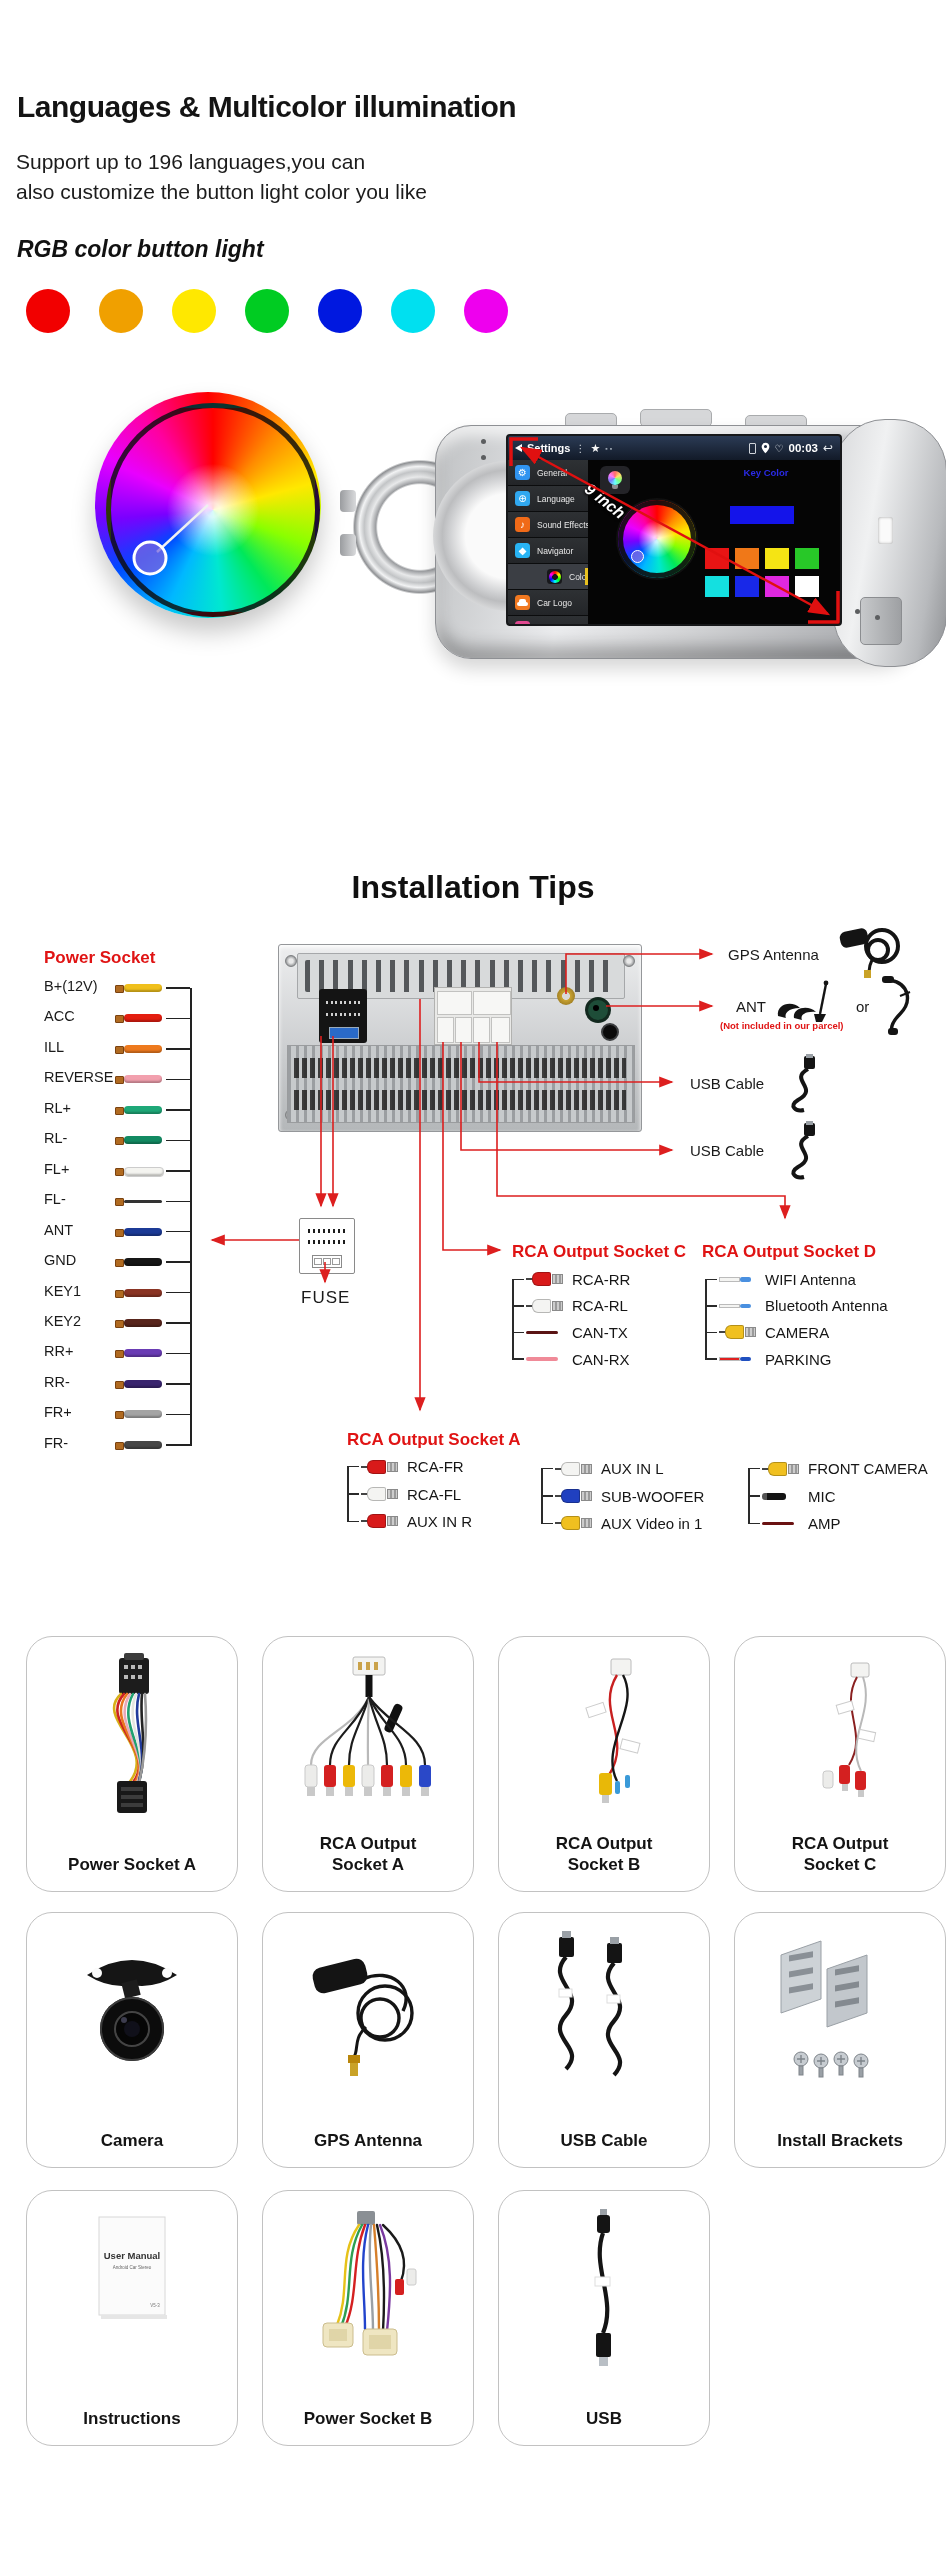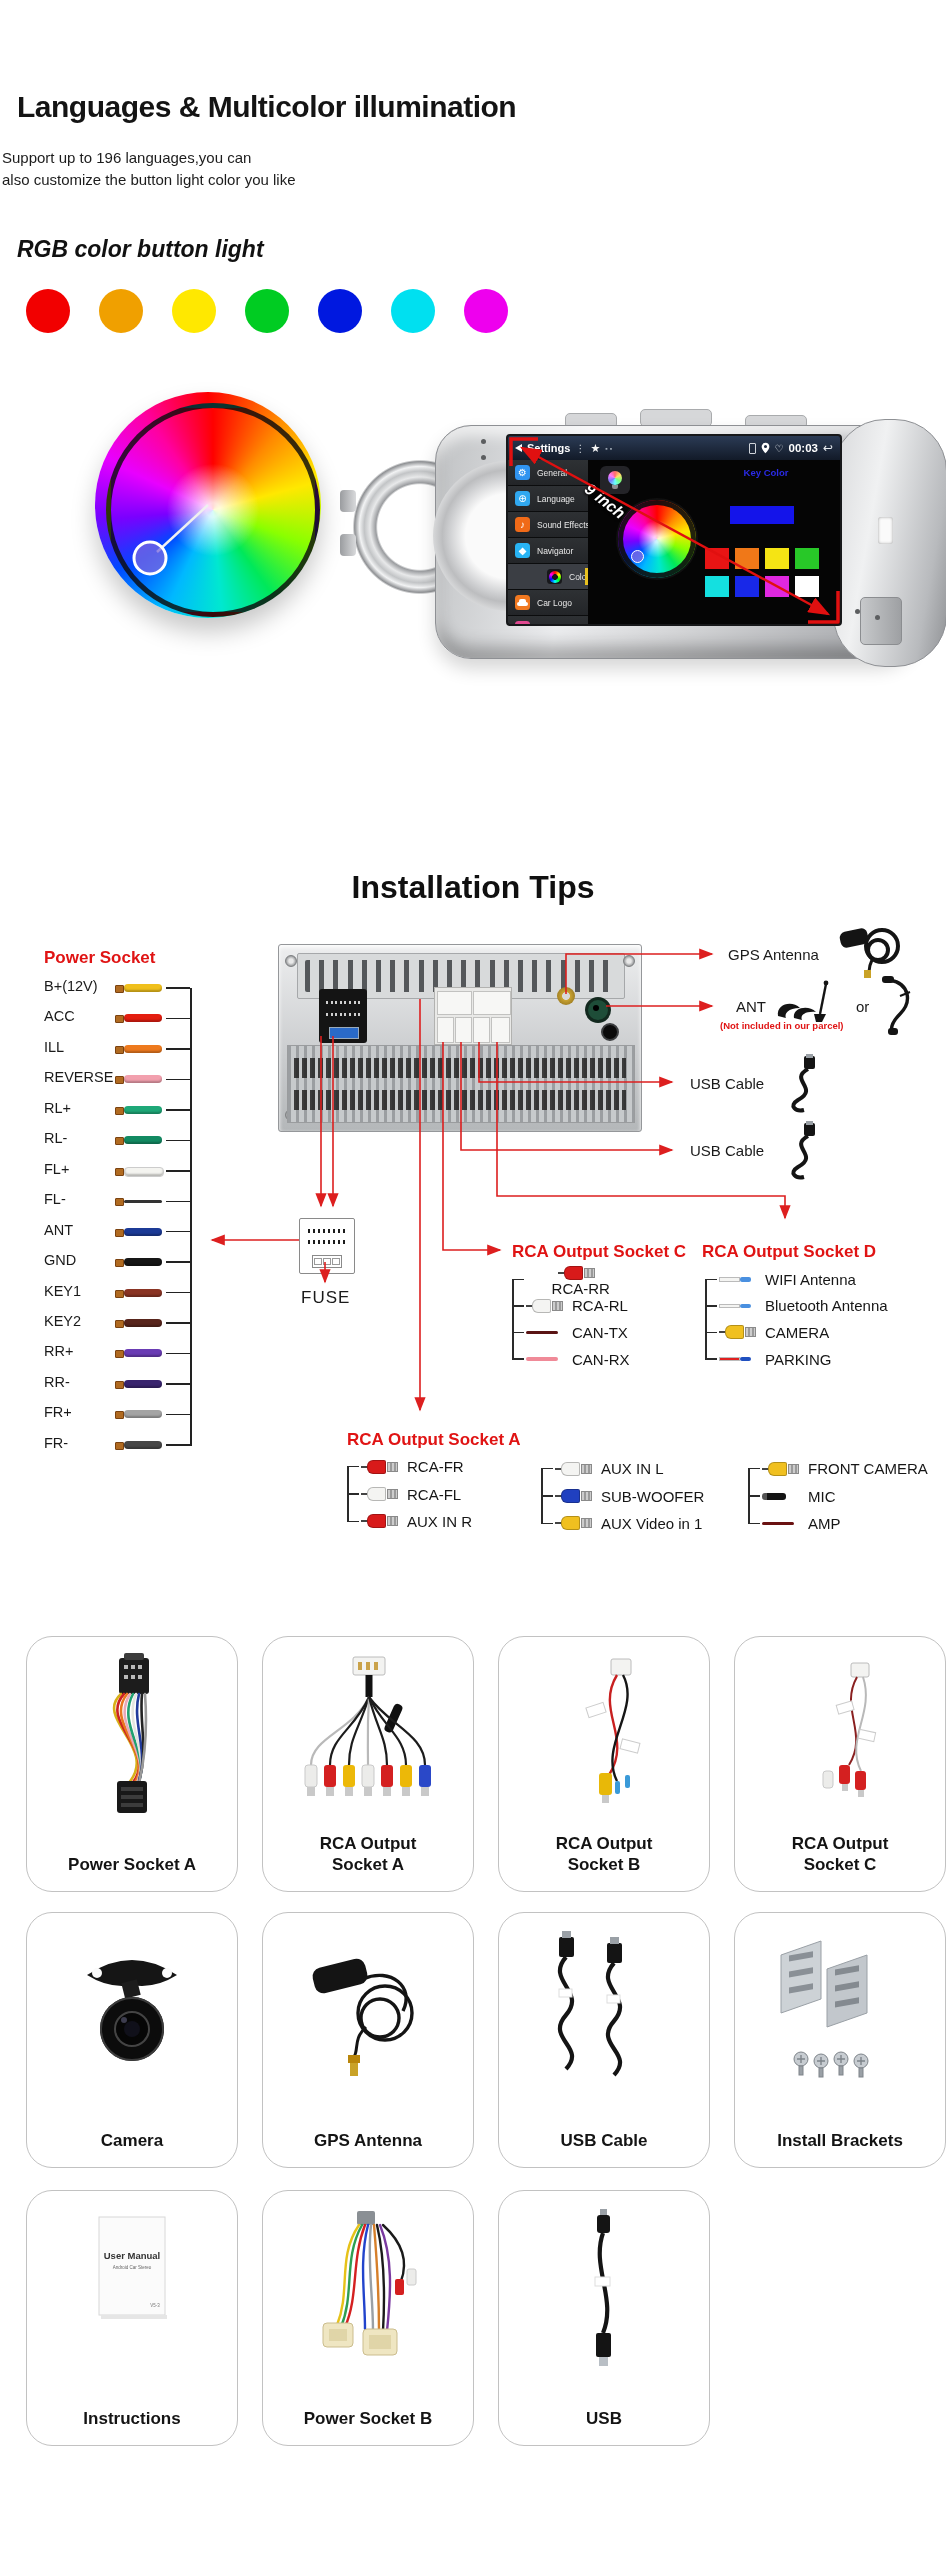--- a/index.html
+++ b/index.html
@@ -1,21 +1,21 @@
 <!DOCTYPE html>
 <html><head>
 <meta charset="utf-8">
 <style>
   html,body{margin:0;padding:0;background:#ffffff;}
   #canvas{position:relative;width:946px;height:2560px;background:#fff;overflow:hidden;
     font-family:"Liberation Sans","DejaVu Sans",sans-serif;color:#141414;margin-top:24px;}
   .abs{position:absolute;}
   
   .hero-title{left:17px;top:66px;font-size:30px;font-weight:bold;letter-spacing:-0.5px;color:#141414;}
-  .hero-sub{left:2px;top:123px;font-size:15px;line-height:1.45;color:#1c1c1c;}
+  .hero-sub{left:16px;top:123px;font-size:21px;line-height:1.45;color:#1c1c1c;}
   .rgb-head{left:17px;top:212px;font-size:23px;font-weight:bold;font-style:italic;color:#111;}
   #dots{left:26px;top:265px;display:flex;gap:29px;}
   .dot{width:44px;height:44px;border-radius:50%;}
   .bigwheel{left:95px;top:368px;width:226px;height:226px;border-radius:50%;
     background:conic-gradient(#ff0000,#ff8a00 40deg,#ffe800 75deg,#8aff00 110deg,#00e85a 145deg,#00e8d0 175deg,#00b8ff 205deg,#0048ff 235deg,#7a00ff 265deg,#e800ff 295deg,#ff00a0 325deg,#ff0000 360deg);
     box-shadow:0 14px 24px rgba(0,0,0,.22);}
   .bw-face{position:absolute;left:11px;top:11px;width:204px;height:204px;border-radius:50%;
     border:5px solid rgba(12,12,12,.82);
     background:radial-gradient(circle,rgba(255,255,255,.85) 0 5%,rgba(255,255,255,0) 32%),
     conic-gradient(#ff0000,#ff8a00 40deg,#ffe800 75deg,#8aff00 110deg,#00e85a 145deg,#00e8d0 175deg,#00b8ff 205deg,#0048ff 235deg,#7a00ff 265deg,#e800ff 295deg,#ff00a0 325deg,#ff0000 360deg);}
@@ -457,21 +457,21 @@
       <rect x="26" y="0" width="7" height="4" fill="#9aa0a6"></rect>
     <path d="M28,15 C 8,26 40,34 18,46 C 8,52 16,58 24,56" stroke="#141414" stroke-width="4" fill="none"></path>
   </svg>
 
   <div class="abs red-label rcatitle" style="left:512px;top:1218px;">RCA Output Socket C</div>
   <div class="abs red-label rcatitle" style="left:702px;top:1218px;">RCA Output Socket D</div>
   <div class="abs red-label rcatitle" style="left:347px;top:1406px;">RCA Output Socket A</div>
 
   <div class="grp" id="grp-c" style="left:512px;top:1242px;">
       <div class="gvline" style="top: 13.3px; height: 79.8px;"></div>
-      <div class="grow" style="height: 26.6px; flex-direction: column;">
+      <div class="grow" style="height: 26.6px;">
         <span class="icw">
           <span class="rca">
             <i class="rca-stub"></i>
             <i class="rca-head" style="background: rgb(216, 26, 26);"></i>
             <i class="rca-tail"></i>
           </span>
         </span>
         <span class="glab">RCA-RR</span>
       </div>
       <div class="grow" style="height: 26.6px;">

